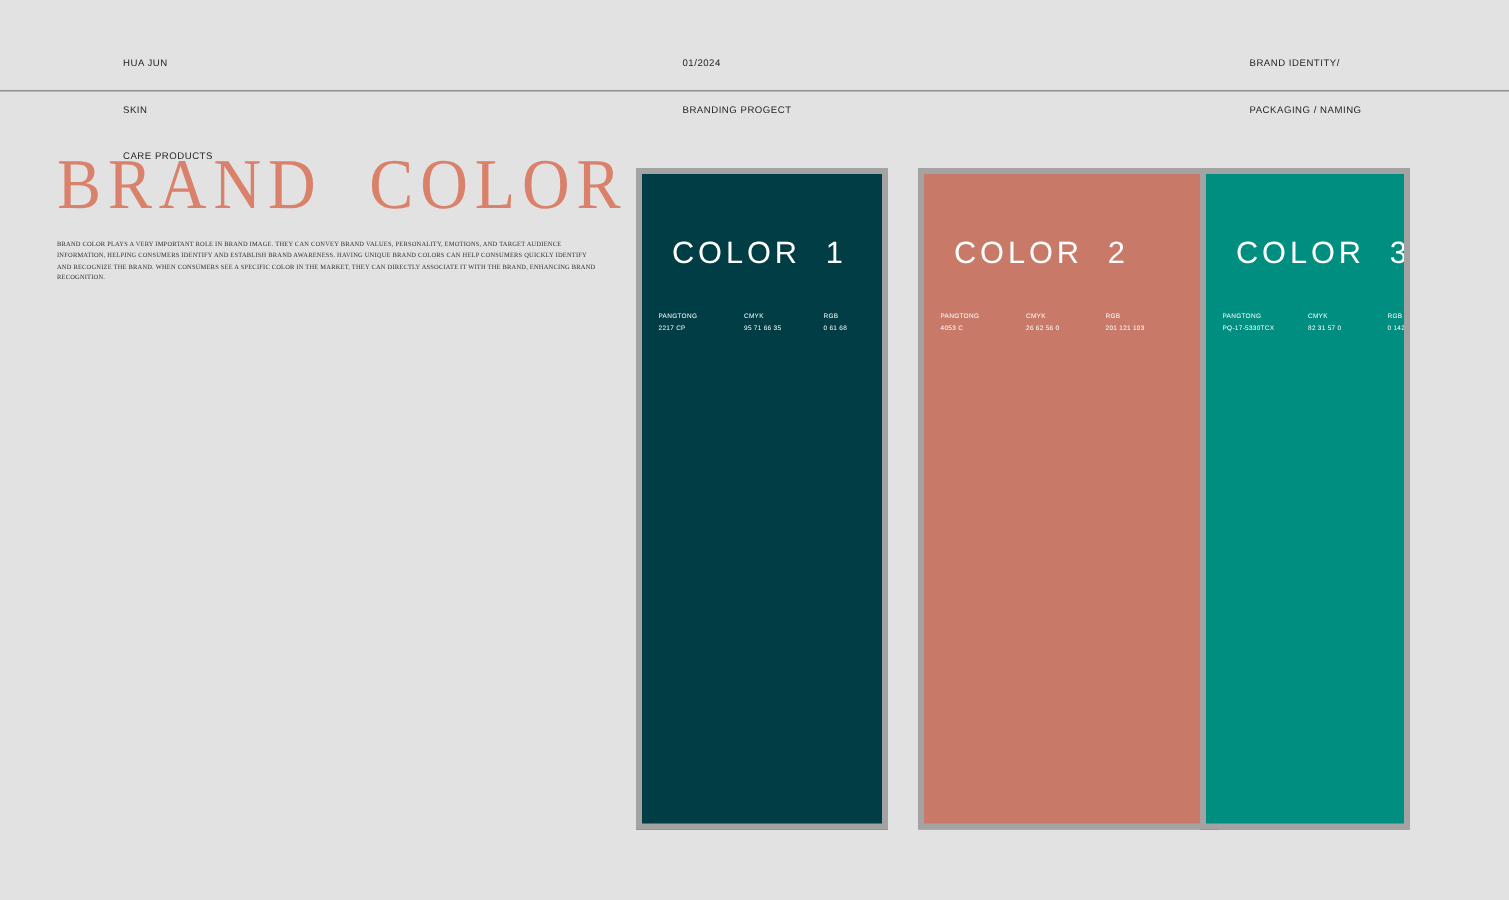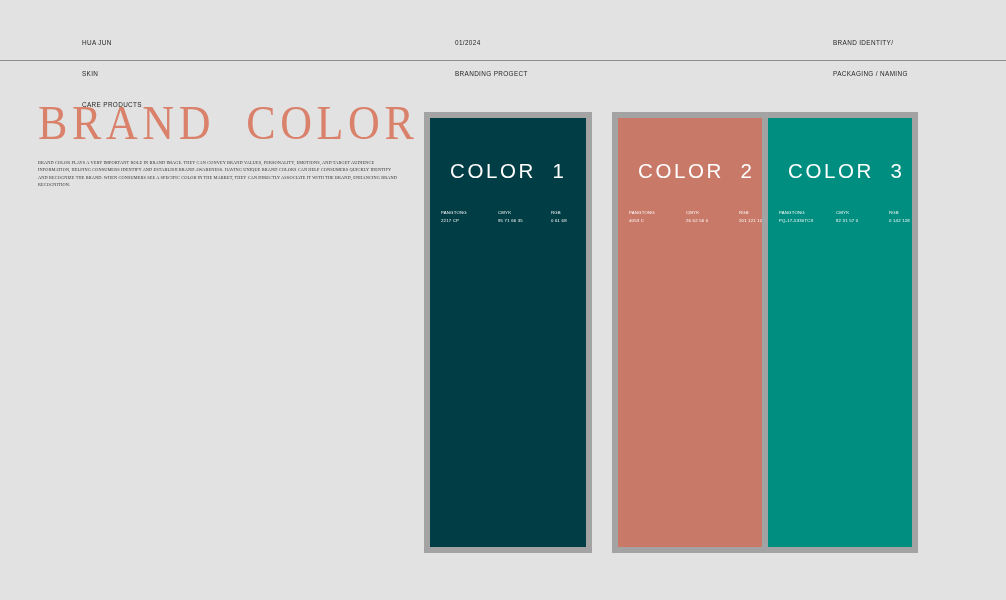--- a/index.html
+++ b/index.html
@@ -81,28 +81,28 @@
   
   .panels {
     position: absolute;
     left: 0;
     top: 0;
   }
   .panel {
     position: absolute;
     top: 112px;
     height: 441px;
-    border: 6px solid #a3a3a3;
+    border: 4px solid #a3a3a3;
     box-sizing: border-box;
     overflow: hidden;
     padding-left: 27px;
   }
   .panel-1 { left: 424px; width: 168px; }
   .panel-2 { left: 612px; width: 200px; }
-  .panel-3 { left: 762px; width: 156px; }
+  .panel-3 { left: 800px; width: 140px; }
 
   .panel-name {
     position: absolute;
     left: 20px;
     top: 41px;
     font-size: 20.5px;
     font-weight: 300;
     letter-spacing: 2.6px;
     color: #ffffff;
     white-space: pre;

